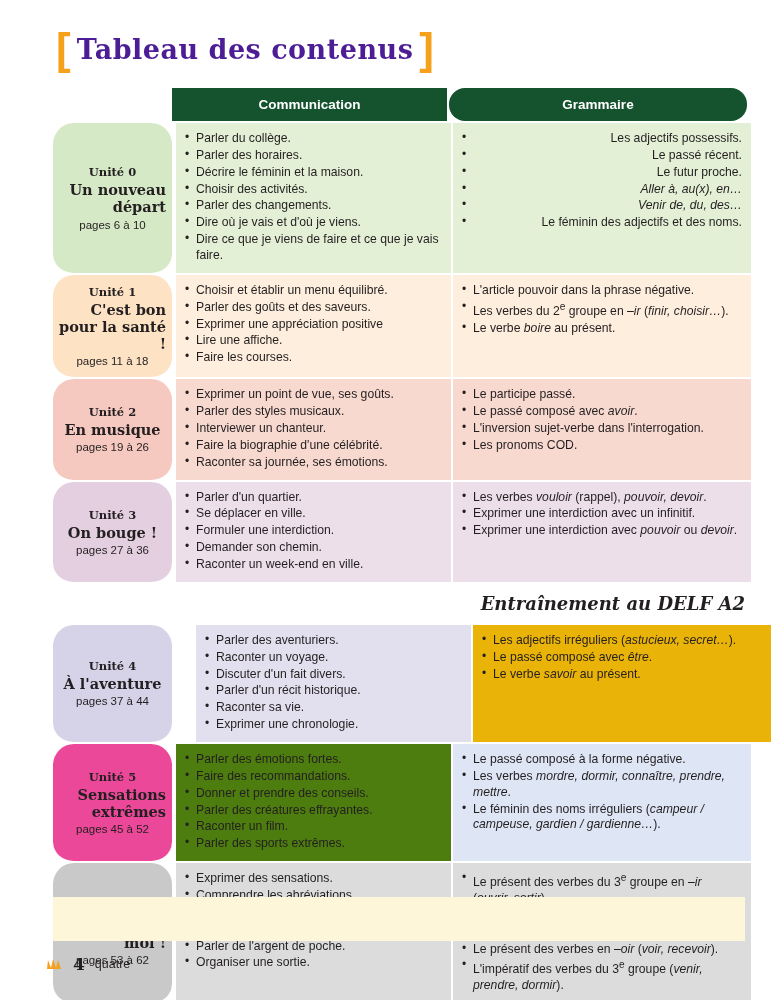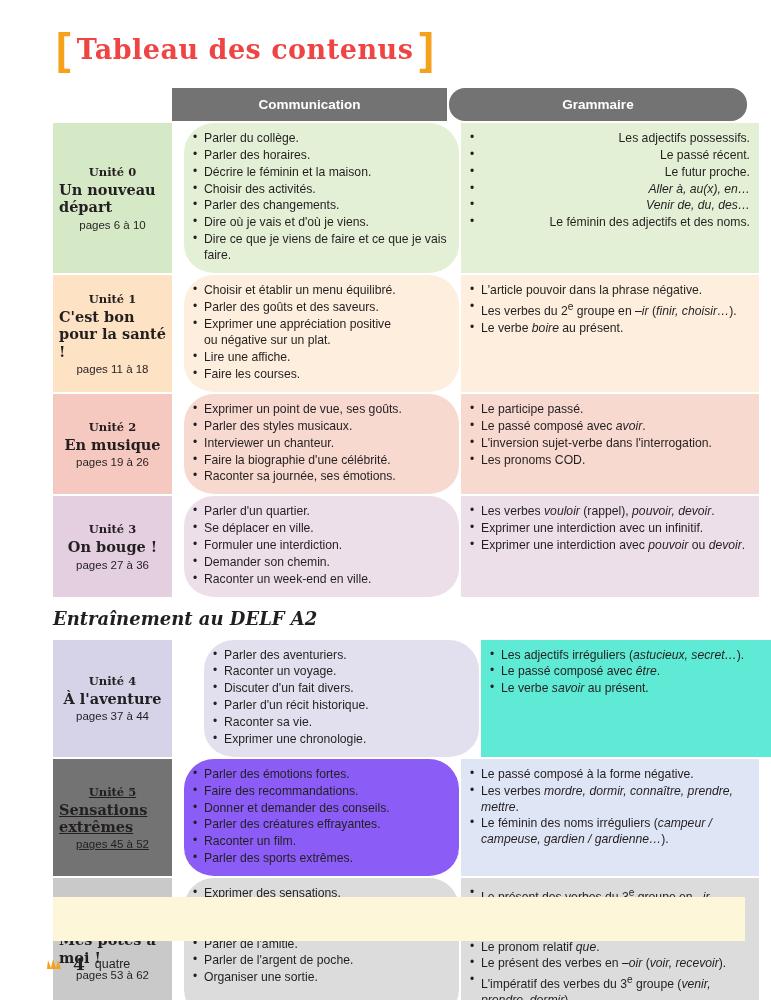--- a/index.html
+++ b/index.html
@@ -39,21 +39,21 @@
     font-weight: bold;
     font-family: "Liberation Sans", sans-serif;
   }
   .bracket.left { margin-right: 6px; }
   .bracket.right { margin-left: 6px; }
   .doc-title {
     font-family: "DejaVu Serif", serif;
     font-size: 27px;
     font-weight: bold;
     letter-spacing: 0.5px;
-    color: #ef4444;
+    color: #4c1d95;
     white-space: nowrap;
   }
 
   
   .table {
     position: absolute;
     left: 53px;
     top: 88px;
     width: 692px;
   }
@@ -63,41 +63,42 @@
     align-items: stretch;
   }
   .col-unit   { width: 119px; flex: 0 0 119px; }
   .col-comm   { width: 275px; flex: 0 0 275px; }
   .col-gram   { width: 298px; flex: 0 0 298px; }
 
   
   .header-row { margin-bottom: 2px; }
   .header-spacer { width: 119px; flex: 0 0 119px; }
   .header-cell {
-    background: #737373;
+    background: #14532d;
     color: #ffffff;
     font-weight: bold;
     font-size: 13.5px;
     text-align: center;
     padding: 9px 4px;
     box-sizing: border-box;
   }
   .header-cell.comm { width: 275px; flex: 0 0 275px; margin-right: 2px; }
   .header-cell.gram { width: 298px; flex: 0 0 298px; border-radius: 16px; }
 
   .unit-cell {
     box-sizing: border-box;
     padding: 10px 6px;
-    text-align: left;
+    text-align: right;
     display: flex;
     flex-direction: column;
     justify-content: center;
     align-items: center;
     border-bottom: 2px solid #ffffff;
-    margin-right: 12px;
+    margin-right: 4px;
+    border-radius: 21px;
   }
   .unit-num {
     font-family: "DejaVu Serif", serif;
     font-size: 11.5px;
     font-weight: bold;
     margin-bottom: 2px;
   }
   .unit-name {
     font-family: "DejaVu Serif", serif;
     font-size: 14.5px;
@@ -110,21 +111,21 @@
     font-family: "Liberation Sans", sans-serif;
   }
 
   .content-cell {
     box-sizing: border-box;
     padding: 8px 9px 8px 9px;
     border-bottom: 2px solid #ffffff;
     font-size: 12.2px;
     line-height: 1.30;
   }
-  .content-cell.comm { margin-right: 2px; border-radius: 30px; }
+  .content-cell.comm { margin-right: 2px; }
   .content-cell ul {
     margin: 0;
     padding: 0;
     list-style: none;
   }
   .content-cell li {
     position: relative;
     padding-left: 11px;
     margin: 0 0 1px 0;
   }
@@ -137,21 +138,21 @@
   }
   .content-cell li.nobullet {
     padding-left: 11px;
   }
   .content-cell li.nobullet:before { content: ""; }
   em { font-style: italic; }
 
   
   .delf-band {
     width: 692px;
-    text-align: left;
+    text-align: right;
     font-family: "DejaVu Serif", serif;
     font-style: italic;
     font-weight: bold;
     font-size: 18px;
     color: #231f20;
     padding: 9px 0 11px 0;
     box-sizing: border-box;
   }
 
   .bottom-band {
@@ -242,21 +243,20 @@
           <div class="unit-cell col-unit" style="background: rgb(253, 226, 196);">
             <div class="unit-num">Unité 1</div>
             <div class="unit-name">C'est bon pour la santé !</div>
             <div class="unit-pages">pages 11 à 18</div>
           </div>
           <div class="content-cell comm col-comm" style="background: rgb(253, 238, 221);">
             <ul>
               <li>Choisir et établir un menu équilibré.</li>
               <li>Parler des goûts et des saveurs.</li>
               <li>Exprimer une appréciation positive</li>
-              <li class="nobullet">ou négative sur un plat.</li>
               <li>Lire une affiche.</li>
               <li>Faire les courses.</li>
             </ul>
           </div>
           <div class="content-cell gram col-gram" style="background: rgb(253, 238, 221);">
             <ul>
               <li>L'article pouvoir dans la phrase négative.</li>
               <li>Les verbes du 2<sup>e</sup> groupe en <em>–ir</em> (<em>finir, choisir…</em>).</li>
               <li>Le verbe <em>boire</em> au présent.</li>
             </ul>
@@ -323,39 +323,39 @@
           <div class="content-cell comm col-comm" style="background: rgb(226, 224, 239); margin-left: 20px;">
             <ul>
               <li>Parler des aventuriers.</li>
               <li>Raconter un voyage.</li>
               <li>Discuter d'un fait divers.</li>
               <li>Parler d'un récit historique.</li>
               <li>Raconter sa vie.</li>
               <li>Exprimer une chronologie.</li>
             </ul>
           </div>
-          <div class="content-cell gram col-gram" style="background: #5eead4;">
+          <div class="content-cell gram col-gram" style="background: #eab308;">
             <ul>
               <li>Les adjectifs irréguliers (<em>astucieux, secret…</em>).</li>
               <li>Le passé composé avec <em>être</em>.</li>
               <li>Le verbe <em>savoir</em> au présent.</li>
             </ul>
           </div>
         </div>
         <div class="row">
-          <div class="unit-cell col-unit" style="background: #737373; text-decoration: underline;">
+          <div class="unit-cell col-unit" style="background: #ec4899;">
             <div class="unit-num">Unité 5</div>
             <div class="unit-name">Sensations extrêmes</div>
             <div class="unit-pages">pages 45 à 52</div>
           </div>
-          <div class="content-cell comm col-comm" style="background: #8b5cf6;">
+          <div class="content-cell comm col-comm" style="background: #4d7c0f;">
             <ul>
               <li>Parler des émotions fortes.</li>
               <li>Faire des recommandations.</li>
-              <li>Donner et demander des conseils.</li>
+              <li>Donner et prendre des conseils.</li>
               <li>Parler des créatures effrayantes.</li>
               <li>Raconter un film.</li>
               <li>Parler des sports extrêmes.</li>
             </ul>
           </div>
           <div class="content-cell gram col-gram" style="background: rgb(222, 229, 244);">
             <ul>
               <li>Le passé composé à la forme négative.</li>
               <li>Les verbes <em>mordre, dormir, connaître, prendre, mettre</em>.</li>
               <li>Le féminin des noms irréguliers (<em>campeur / campeuse, gardien / gardienne…</em>).</li>

